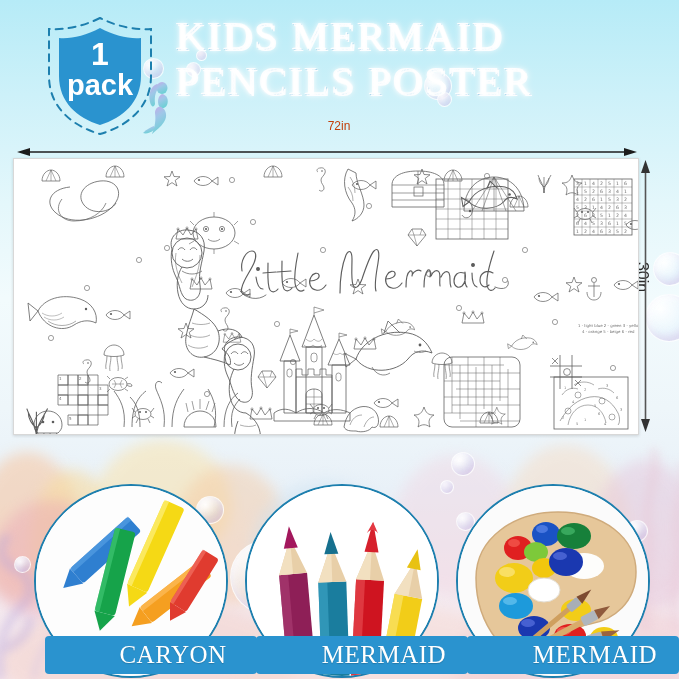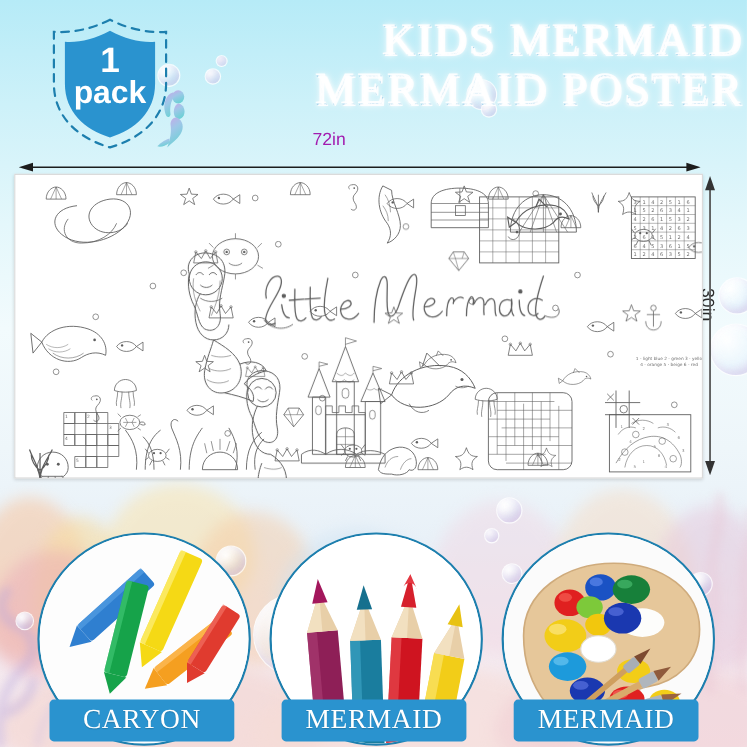--- a/index.html
+++ b/index.html
@@ -24,21 +24,21 @@
     box-shadow:inset -3px -4px 8px rgba(186,170,220,.35),inset 3px 4px 8px rgba(255,255,255,.8);
   }
 
   
   .badge-wrap{position:absolute;left:42px;top:14px;width:116px;height:124px;}
   .badge-dash,.badge-solid{position:absolute;left:0;top:0;width:116px;height:124px;}
 
   
   .title{
     position:absolute;left:176px;top:14px;width:500px;
-    text-align:right;font-family:"Liberation Serif",serif;
+    text-align:left;font-family:"Liberation Serif",serif;
     font-size:41px;line-height:45px;letter-spacing:2px;font-weight:400;
     color:#3f9fd4;
     text-shadow:
       0 0 2px #ffffff,0 0 5px #ffffff,0 0 9px #ffffff,
       1px 1px 0 rgba(255,255,255,.9),-1px -1px 0 rgba(255,255,255,.9);
   }
   .title span{
     display:block;
     background-image:
       repeating-linear-gradient(62deg,rgba(255,255,255,.55) 0 1px,rgba(255,255,255,0) 1px 3px),
@@ -52,42 +52,42 @@
     position:absolute;left:13px;top:158px;width:624px;height:275px;
     background:#fff;border:1px solid #d8d8d8;
     box-shadow:0 1px 3px rgba(0,0,0,.14);overflow:hidden;
   }
   .poster svg{display:block;width:100%;height:100%;}
 
   
   .dim-h{position:absolute;left:17px;top:147px;width:620px;height:10px;}
   .dim-v{position:absolute;left:640px;top:160px;width:11px;height:272px;}
   .dim-label-h{
-    position:absolute;left:284px;top:119px;width:110px;
-    font-size:16px;color:#a21caf;font-family:"Liberation Sans",sans-serif;
+    position:absolute;left:284px;top:119px;width:110px;text-align:center;
+    font-size:12px;color:#c2410c;font-family:"Liberation Sans",sans-serif;
   }
   .dim-label-v{
     position:absolute;left:612px;top:268px;width:60px;text-align:center;
     font-size:16px;color:#2b2b2b;font-family:"Liberation Sans",sans-serif;
     transform:rotate(90deg);transform-origin:50% 50%;
   }
 
   
   .feature{position:absolute;width:194px;height:194px;}
   .fcircle{
     position:absolute;left:0;top:0;width:190px;height:190px;border-radius:50%;
     border:2px solid #1d7fae;background:#fff;overflow:hidden;
   }
   .fcircle svg{display:block;width:190px;height:190px;}
   .flabel{
     position:absolute;left:11px;top:152px;width:168px;height:38px;
     background:#2a93cf;border-radius:4px;
     display:flex;align-items:center;justify-content:center;
     font-family:"Liberation Serif",serif;font-size:25px;letter-spacing:.5px;
-    color:#ffffff;text-shadow:0 1px 1px rgba(0,0,0,.18);
+    color:#ffffff;text-shadow:0 1px 1px rgba(0,0,0,.18);padding-left:44px;
   }
 </style>
 </head>
 <body>
 
 <div id="stage">
 
   <div class="bg-sky"></div>
 
   <div>
@@ -166,21 +166,21 @@
       <ellipse cx="20" cy="10" rx="5.5" ry="6"></ellipse>
       <path d="M15 6 C9 8 6 16 8 24 C9 29 12 30 13 26 C12 18 14 11 19 8 Z"></path>
       <path d="M20 16 C25 17 27 22 25 27 C23 31 19 31 17 28 C15 24 16 18 20 16 Z"></path>
       <path d="M19 29 C24 31 26 38 22 44 C19 49 14 52 10 56 C13 48 14 42 13 35 C13 31 16 28 19 29 Z"></path>
       <path d="M12 52 C8 55 4 56 1 55 C5 51 9 49 12 48 Z"></path>
     </g>
   </svg>
 
   <div class="title">
     <span>KIDS MERMAID</span>
-    <span>MERMAID POSTER</span>
+    <span>PENCILS POSTER</span>
   </div>
 
   <div class="dim-label-h">72in</div>
   <svg class="dim-h" viewBox="0 0 620 10" preserveAspectRatio="none">
     <line x1="12" y1="5" x2="608" y2="5" stroke="#1c1c1c" stroke-width="1.4"></line>
     <polygon points="0,5 13,1 13,9" fill="#1c1c1c"></polygon>
     <polygon points="620,5 607,1 607,9" fill="#1c1c1c"></polygon>
   </svg>
 
   <div class="dim-label-v">30in</div>

